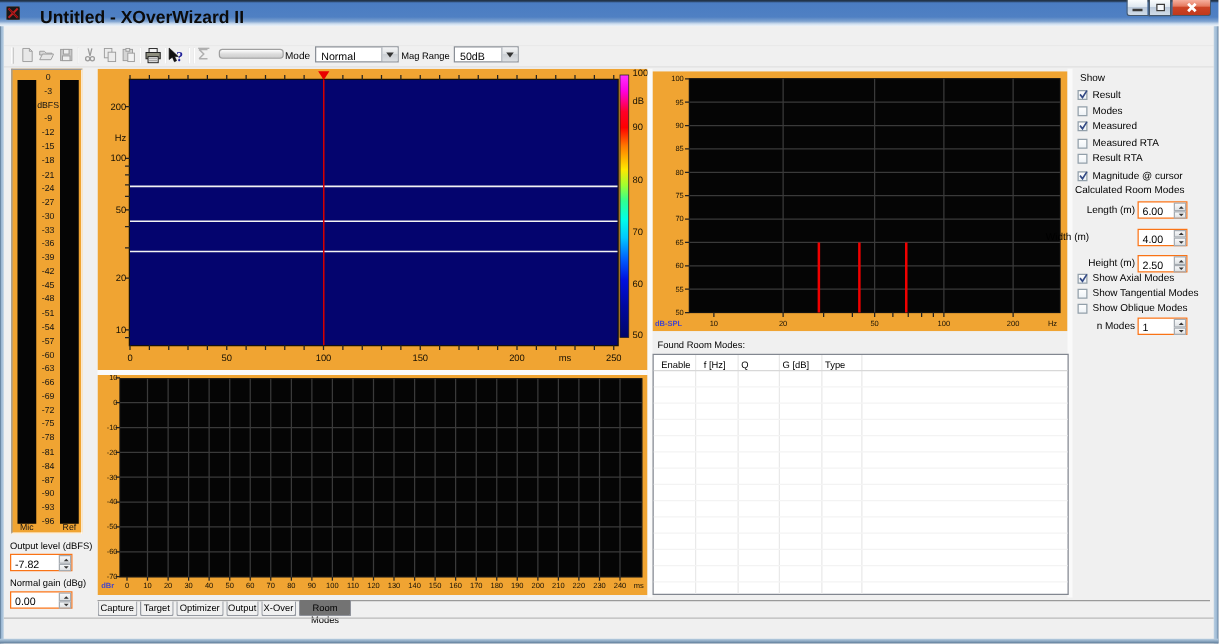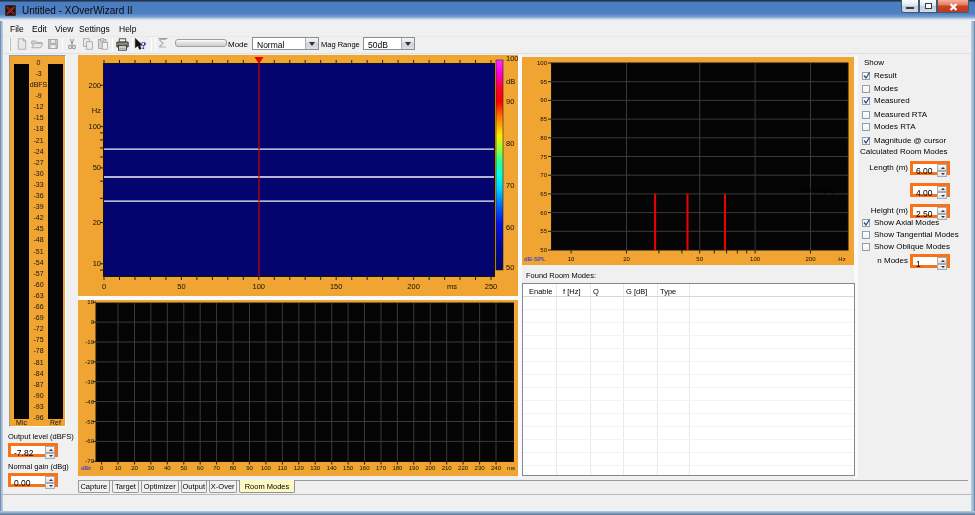--- a/index.html
+++ b/index.html
@@ -1,37 +1,37 @@
 <!DOCTYPE html>
 <html><head><meta charset="utf-8"><style>
 *{margin:0;padding:0;box-sizing:border-box;}
 body{width:975px;height:515px;overflow:hidden;font-family:"Liberation Sans",sans-serif;}
 #win{position:relative;width:975px;height:515px;background:#f0f0f0;overflow:hidden;}
 .abs{position:absolute;}
 #titlebar{left:0;top:0;width:975px;height:21px;
  background:linear-gradient(180deg,#22344a 0%,#22344a 4%,#4a7cc2 11%,#4f80c3 65%,#7ea2cf 81%,#cdddee 91%,#eef4fa 100%);}
-#titletxt{left:22px;top:5px;font-size:10px;color:#0b0b0b;}
+#titletxt{left:32px;top:5px;font-size:14px;color:#0b0b0b;font-weight:bold;}
 .wbtn{top:0px;height:13px;border:1px solid #46586c;border-top:none;}
 #btnmin{left:901px;width:18px;background:linear-gradient(180deg,#fbfdfe,#dfe8f0 45%,#bccadb 50%,#d1dde9);border-radius:0 0 0 3px;}
 #btnmax{left:919px;width:18px;background:linear-gradient(180deg,#fbfdfe,#dfe8f0 45%,#bccadb 50%,#d1dde9);}
 #btnclose{left:937px;width:32px;background:linear-gradient(180deg,#f6b09f,#e67c62 40%,#cc4325 50%,#c0391d);border-radius:0 0 3px 0;}
 #menubar{left:3px;top:21px;width:968px;height:15px;background:#f0f0f0;font-size:8.5px;color:#000;}
 .mi{position:absolute;top:3px;}
 #toolbar{left:3px;top:36px;width:968px;height:18px;background:#f0f0f0;}
 #toolbar .sep{position:absolute;top:2px;width:1px;height:13px;background:#c6c6c6;border-right:1px solid #fff;}
 .tbtxt{position:absolute;top:4px;font-size:8px;color:#000;}
 .combo{position:absolute;top:1px;height:13px;background:#fff;border:1px solid #8b9097;font-size:8.5px;color:#000;}
 .combo .ct{position:absolute;left:4px;top:2px;}
 .combo .cbtn{position:absolute;right:0;top:0;width:13px;height:11px;background:linear-gradient(180deg,#f4f5f6,#dcdfe2 50%,#ccd0d5 50%,#dde0e3);border-left:1px solid #aab0b7;}
 .combo .arr{position:absolute;right:3px;top:4px;width:0;height:0;border-left:3px solid transparent;border-right:3px solid transparent;border-top:4px solid #333;}
 .cb8{position:absolute;width:8px;height:8px;background:linear-gradient(180deg,#fefefe,#eef3f7);border:1px solid #93a0aa;}
 .cb8 svg{position:absolute;left:-1px;top:-2px;}
 .cblab{position:absolute;font-size:8px;color:#000;}
 .panlab{position:absolute;font-size:8px;color:#000;}
-.spin{position:absolute;background:#fff;border:3px solid #f97316;}
+.spin{position:absolute;background:#fff;border:1px solid #f97316;}
 .spin .val{position:absolute;left:3px;top:2px;font-size:8.5px;color:#000;}
 .spin .btns{position:absolute;right:0px;top:0px;width:10px;height:100%;}
 .spin .bu{position:absolute;left:0;width:10px;background:linear-gradient(180deg,#f7f8f9,#dfe2e5);border:1px solid #a6acb2;}
 .spin .tri{position:absolute;left:2.5px;width:0;height:0;border-left:2px solid transparent;border-right:2px solid transparent;}
 .tab{position:absolute;top:481px;height:11.5px;border:1px solid #9599a1;border-top:none;border-radius:0 0 2px 2px;background:#f0f0f0;font-size:7.5px;color:#000;text-align:center;}
 .sbtxt{position:absolute;font-size:8px;color:#111;top:3px;}
 .sbdiv{position:absolute;top:2px;width:1px;height:11px;background:#cdcdcd;}
 </style></head><body>
 <div id="win">
 <div id="titlebar" class="abs"></div>
@@ -43,27 +43,20 @@
 <div id="titletxt" class="abs">Untitled - XOverWizard II</div>
 <div id="btnmin" class="abs wbtn">
       <div style="position:absolute;left:4px;top:7px;width:8px;height:2px;background:#3a3a3a;"></div>
     </div>
 <div id="btnmax" class="abs wbtn">
       <div style="position:absolute;left:4.5px;top:2.5px;width:7px;height:6.5px;border:1.5px solid #3a3a3a;background:#f6f9fc;"></div>
     </div>
 <div id="btnclose" class="abs wbtn"><svg width="32" height="13">
         <path d="M12.5 3 L18.5 9 M18.5 3 L12.5 9" stroke="#fff" stroke-width="2.2"></path>
       </svg></div>
-<div id="menubar" class="abs">
- <span class="mi" style="left:7px">File</span>
- <span class="mi" style="left:29px">Edit</span>
- <span class="mi" style="left:52px">View</span>
- <span class="mi" style="left:76px">Settings</span>
- <span class="mi" style="left:116px">Help</span>
-</div>
 <div id="toolbar" class="abs">
       <div style="position:absolute;left:0;top:0;width:968px;height:1px;background:#e9e9e9"></div>
       <div style="position:absolute;left:0;top:17px;width:968px;height:1px;background:#e0e0e0"></div>
       <div style="position:absolute;left:6px;top:2px;width:2px;height:13px;border-left:1px solid #fff;border-right:1px solid #bdbdbd"></div>
       <div class="sep" style="left:58.5px"></div>
       <div class="sep" style="left:109px"></div>
       <div class="sep" style="left:129px"></div>
       <div class="sep" style="left:148px"></div>
       <div class="sep" style="left:151.5px"></div>
       <svg style="position:absolute;left:13px;top:2px" width="12" height="12" viewBox="0 0 16 16">
@@ -505,41 +498,41 @@
     <div class="cblab" style="left:874px;top:83.5px">Modes</div>
     <div class="cb8" style="left:862px;top:97px">
       <svg width="10" height="10">
         <path d="M2 4.5 L4 7 L7.5 1.5" stroke="#344a85" stroke-width="1.3" fill="none"></path>
       </svg>
     </div>
     <div class="cblab" style="left:874px;top:96px">Measured</div>
     <div class="cb8" style="left:862px;top:110.5px"></div>
     <div class="cblab" style="left:874px;top:109.5px">Measured RTA</div>
     <div class="cb8" style="left:862px;top:123px"></div>
-    <div class="cblab" style="left:874px;top:122px">Modes RTA</div>
+    <div class="cblab" style="left:874px;top:122px">Result RTA</div>
     <div class="cb8" style="left:862px;top:137px">
       <svg width="10" height="10">
         <path d="M2 4.5 L4 7 L7.5 1.5" stroke="#344a85" stroke-width="1.3" fill="none"></path>
       </svg>
     </div>
     <div class="cblab" style="left:874px;top:136px">Magnitude @ cursor</div>
     <div class="cblab abs" style="left:860px;top:147px">Calculated Room Modes</div>
     <div class="cblab abs" style="left:800px;top:163px;width:108px;text-align:right">Length (m)</div>
     <div class="spin abs" style="left:910px;top:161px;width:40px;height:14px">
       <span class="val">6.00</span>
       <span class="btns">
         <span class="bu" style="top:0;height:6.5px">
           <span class="tri" style="top:1.5px;border-bottom:2.5px solid #333"></span>
         </span>
         <span class="bu" style="top:6.5px;height:6.5px">
           <span class="tri" style="top:1.5px;border-top:2.5px solid #333"></span>
         </span>
       </span>
     </div>
-    <div class="cblab abs" style="left:800px;top:184.5px;width:108px;text-align:left">Width (m)</div>
+    <div class="cblab abs" style="left:800px;top:184.5px;width:108px;text-align:center">Width (m)</div>
     <div class="spin abs" style="left:910px;top:182.5px;width:40px;height:14px">
       <span class="val">4.00</span>
       <span class="btns">
         <span class="bu" style="top:0;height:6.5px">
           <span class="tri" style="top:1.5px;border-bottom:2.5px solid #333"></span>
         </span>
         <span class="bu" style="top:6.5px;height:6.5px">
           <span class="tri" style="top:1.5px;border-top:2.5px solid #333"></span>
         </span>
       </span>
@@ -587,19 +580,19 @@
     </div>
     <div class="tab" style="left:140.5px;width:38.5px">
       <div style="margin-top:1px">Optimizer</div>
     </div>
     <div class="tab" style="left:180.5px;width:26.5px">
       <div style="margin-top:1px">Output</div>
     </div>
     <div class="tab" style="left:208.5px;width:28.5px">
       <div style="margin-top:1px">X-Over</div>
     </div>
-    <div class="tab" style="left:239px;width:56px;height:13px;background:#fef9c3;top:480px;border-color:#8e9199">
+    <div class="tab" style="left:239px;width:42px;height:13px;background:#737373;top:480px;border-color:#8e9199">
       <div style="margin-top:2px">Room Modes</div>
     </div>
     <div class="abs" style="left:3px;top:494px;width:968px;height:1px;background:#b9b9b9"></div>
     <div class="abs" style="left:0;top:21px;width:3px;height:494px;background:linear-gradient(90deg,#54718e,#9db9d4 40%,#b9cfe2)"></div>
     <div class="abs" style="left:971px;top:21px;width:4px;height:494px;background:linear-gradient(270deg,#54718e,#9db9d4 40%,#b9cfe2)"></div>
     <div class="abs" style="left:0;top:511px;width:975px;height:4px;background:linear-gradient(180deg,#b9cfe2,#8aa6c0 50%,#54718e)"></div>
   </div>
 </body></html>

